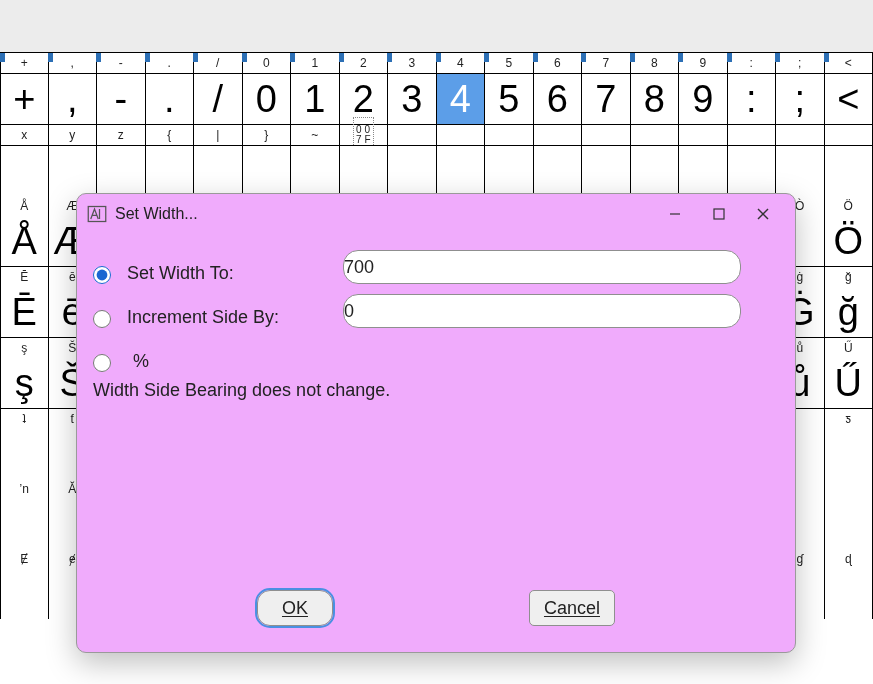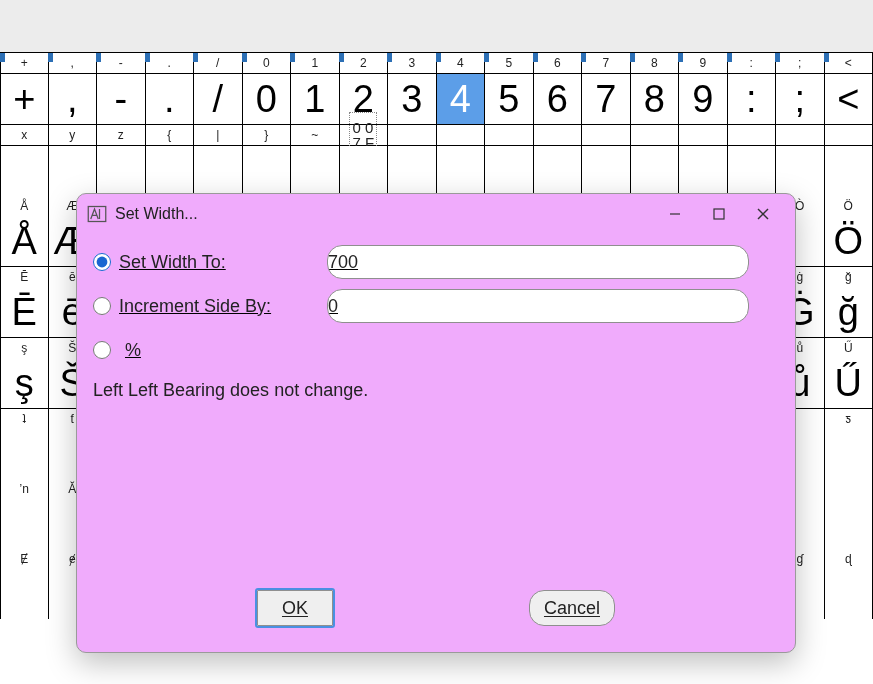--- a/index.html
+++ b/index.html
@@ -8,53 +8,53 @@
   .grid-area { position: absolute; left: 0; top: 52px; width: 873px; height: 632px; background: #fff; }
 
   .glyph-row { display: flex; border-top: 1px solid #000; }
   .glyph-row:last-child { border-bottom: 1px solid #000; }
   .glyph-cell { width: 50px; border-right: 1px solid #000; display: flex; align-items: center; justify-content: center; position: relative; background: #fff; }
   .glyph-cell:first-child { border-left: 1px solid #000; }
   .hdr { height: 20px; font-size: 12px; color: #222; }
   .big { height: 50px; font-size: 38px; font-weight: 400; color: #000; font-family: Arial, sans-serif; }
   .tick { position: absolute; left: -1px; top: 0; width: 5px; height: 9px; background: #2c6fb5; }
   .sel { background: #5c9ee8; color: #fff; }
-  .boxglyph { border: 1px dotted #888; font-size: 15px; padding: 7px 2px; line-height: 1; }
+  .boxglyph { border: 1px dotted #888; font-size: 10px; padding: 7px 2px; line-height: 1; }
 
   .dialog {
     position: absolute; left: 76px; top: 174px; width: 720px; height: 460px;
     background: #f0abfc; border: 1px solid #9a9a9a; border-radius: 10px;
     box-shadow: 0 10px 30px rgba(0,0,0,0.25);
     display: flex; flex-direction: column; margin-top: 19px;
   }
   .titlebar { height: 40px; display: flex; align-items: center; padding: 0 10px; }
   .titlebar .icon { width: 20px; height: 20px; margin-right: 8px; display:flex; align-items:center; justify-content:center;}
   .titlebar .title { font-size: 16px; color: #222; flex: 1; }
   .winbtn { width: 44px; height: 30px; display:flex; align-items:center; justify-content:center; color:#333; }
   .winbtn svg { width: 14px; height: 14px; }
 
   .dlg-body { padding: 6px 16px 0 16px; }
-  .row { display: flex; align-items: center; height: 44px; gap: 8px; text-decoration: underline; }
+  .row { display: flex; align-items: flex-end; height: 44px; gap: 16px; }
   .radio { width: 18px; height: 18px; accent-color: #1a66d1; }
   .row-label { width: 200px; font-size: 18px; color: #222; }
   .txt {
     flex: 1; height: 34px; border: 1px solid #8f8f8f; border-radius: 15px;
     background: #fff; font-size: 18px; padding: 2px 0; color: #222;
   }
   .pct { width: 22px; font-size: 18px; color: #222; text-align: right; }
   .note { font-size: 18px; color: #222; margin-top: 8px; }
 
   .dlg-buttons { margin-top: auto; display: flex; justify-content: space-between; padding: 0 180px 26px 180px; }
   .btn {
-    min-width: 76px; height: 36px; border: 1px solid #8f8f8f; border-radius: 15px;
+    min-width: 76px; height: 36px; border: 1px solid #8f8f8f; border-radius: 5px;
     background: #efefef; font-size: 18px; color: #222; padding: 0 14px;
     text-decoration: underline; text-decoration-thickness: 1px; text-underline-offset: 2px;
     display: flex; align-items: center; justify-content: center; cursor: pointer;
   }
-  .btn.default { outline: 2px solid #4a90e2; outline-offset: 0; border-radius: 1px; }
+  .btn.default { outline: 2px solid #4a90e2; outline-offset: 0; border-radius: 13px; }
 </style>
 </head>
 <body>
 
 <div class="menubar"></div>
 
 <div class="grid-area">
   <div class="glyph-row" id="row0h">
       <div class="glyph-cell hdr">+<div class="tick"></div></div>
       <div class="glyph-cell hdr">,<div class="tick"></div></div>
@@ -417,21 +417,21 @@
     <div class="row">
       <input type="radio" class="radio" name="mode" style="">
       <span class="row-label">Increment Side By:</span>
       <input type="text" class="txt" value="0" style="">
       <span class="pct"></span>
     </div>
     <div class="row">
       <input type="radio" class="radio" name="mode" style="">
       <span class="pct">%</span>
     </div>
-    <div class="note">Left Left Bearing does not change.</div>
+    <div class="note">Width Side Bearing does not change.</div>
   </div>
 
   <div class="dlg-buttons">
     <button class="btn default">
         <span>OK</span>
       </button>
     <button class="btn">
         <span>Cancel</span>
       </button>
   </div>

